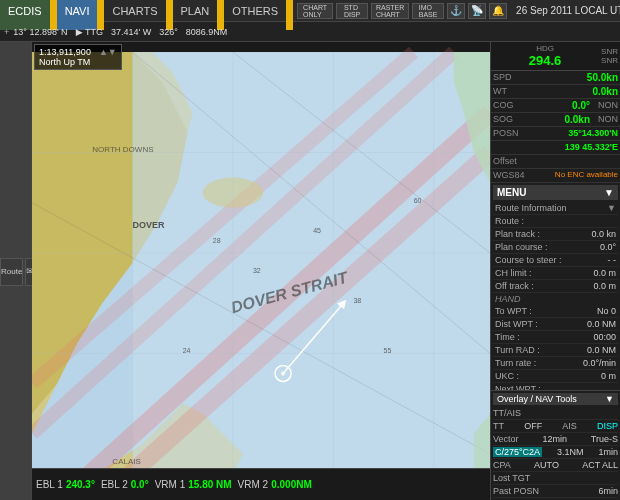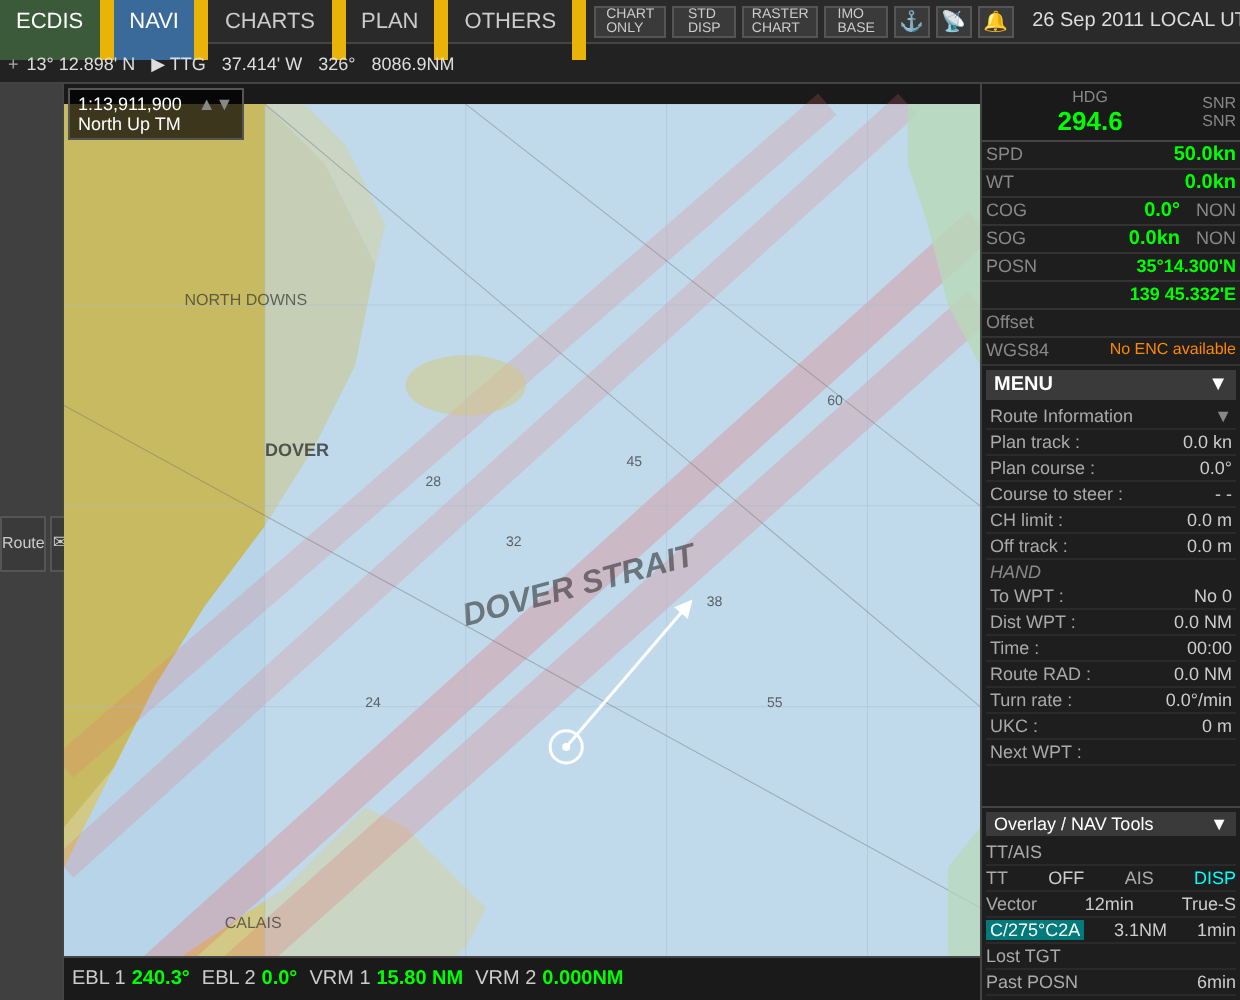--- a/index.html
+++ b/index.html
@@ -110,21 +110,21 @@
       top: 0; left: 0;
       width: 100%; height: 100%;
     }
 
     
     #bottom-bar {
       position: absolute;
       bottom: 0;
       left: 0;
       right: 0;
-      height: 22px;
+      height: 32px;
       background: #1a1a1a;
       border-top: 1px solid #444;
       display: flex;
       align-items: center;
       padding: 0 4px;
       gap: 6px;
       font-size: 10px;
     }
     .bottom-item {
       display: flex;
@@ -474,20 +474,24 @@
       <div class="menu-header">
         <span>MENU</span>
         <span>▼</span>
       </div>
       <div class="menu-row">
         <span class="menu-key">Route Information</span>
         <span style="color:#888;font-size:9px;">▼</span>
       </div>
 
       <div class="menu-row">
+        <span class="menu-key">Route :</span>
+        <span class="menu-val"></span>
+      </div>
+      <div class="menu-row">
         <span class="menu-key">Plan track :</span>
         <span class="menu-val">0.0 kn</span>
       </div>
       <div class="menu-row">
         <span class="menu-key">Plan course :</span>
         <span class="menu-val">0.0°</span>
       </div>
       <div class="menu-row">
         <span class="menu-key">Course to steer :</span>
         <span class="menu-val">- -</span>
@@ -509,21 +513,21 @@
       </div>
       <div class="menu-row">
         <span class="menu-key">Dist WPT :</span>
         <span class="menu-val">0.0 NM</span>
       </div>
       <div class="menu-row">
         <span class="menu-key">Time :</span>
         <span class="menu-val">00:00</span>
       </div>
       <div class="menu-row">
-        <span class="menu-key">Route RAD :</span>
+        <span class="menu-key">Turn RAD :</span>
         <span class="menu-val">0.0 NM</span>
       </div>
       <div class="menu-row">
         <span class="menu-key">Turn rate :</span>
         <span class="menu-val">0.0°/min</span>
       </div>
       <div class="menu-row">
         <span class="menu-key">UKC :</span>
         <span class="menu-val">0 m</span>
       </div>
@@ -552,20 +556,25 @@
         <span class="ais-label">Vector</span>
         <span class="ais-val">12min</span>
         <span class="ais-val">True-S</span>
       </div>
       <div class="ais-row">
         <span class="ais-val cyan-bg">C/275°C2A</span>
         <span class="ais-val">3.1NM</span>
         <span class="ais-val">1min</span>
       </div>
       <div class="ais-row">
+        <span class="ais-label">CPA</span>
+        <span class="ais-val">AUTO</span>
+        <span class="ais-val">ACT ALL</span>
+      </div>
+      <div class="ais-row">
         <span class="ais-label">Lost TGT</span>
         <span class="ais-val"></span>
       </div>
       <div class="ais-row">
         <span class="ais-label">Past POSN</span>
         <span class="ais-val">6min</span>
       </div>
     </div>
   </div>
 

